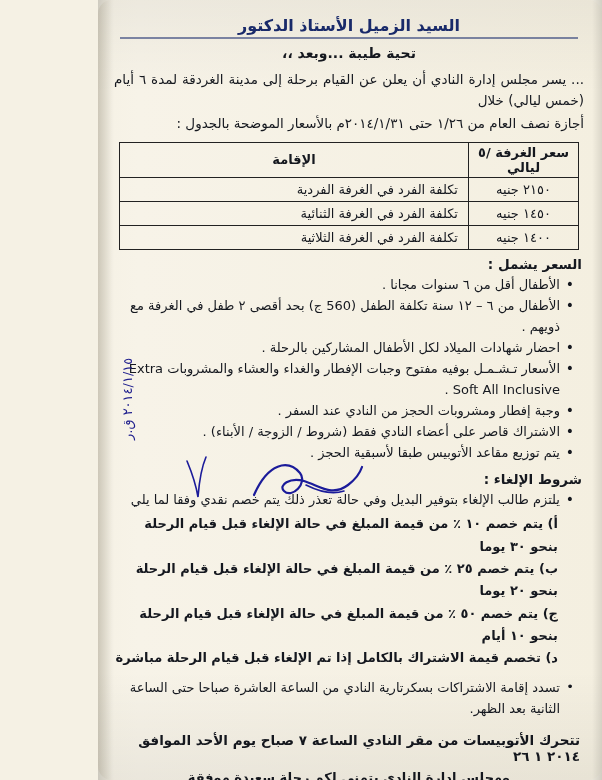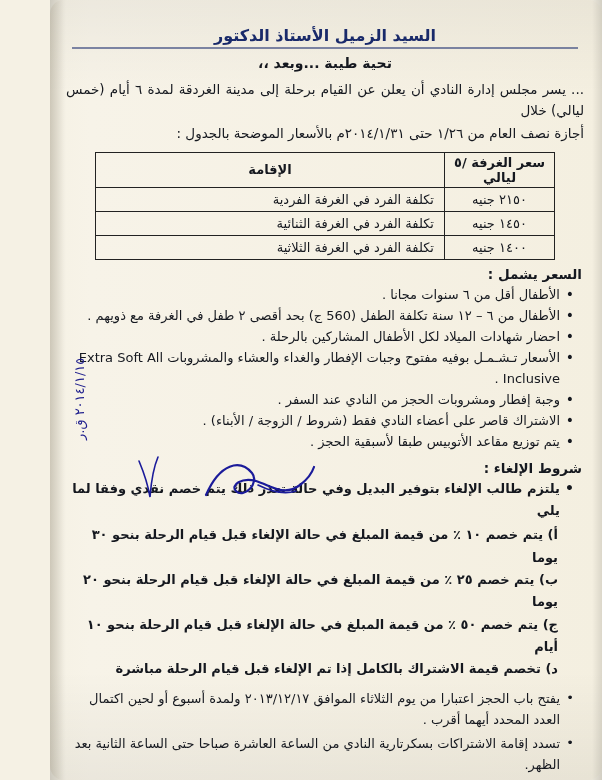--- a/index.html
+++ b/index.html
@@ -6,25 +6,25 @@
   body{
     width:602px;height:780px;
     background:#f5f1e4;
     font-family:"DejaVu Sans", sans-serif;
     color:#15181f;
     overflow:hidden;
     position:relative;
   }
   .page{
     position:relative;
-    width:552px;height:780px;
+    width:504px;height:780px;
     background:
       linear-gradient(90deg,#e9e3d2 0px,#f6f2e6 14px,#f7f3e8 40px,#f4efe0 100%);
     box-sizing:border-box;
-    padding:24px 18px 4px 16px;
+    padding:14px 18px 4px 16px;
     border-radius:14px;
   }
   
   .page:before{
     content:"";position:absolute;inset:0;
     background:linear-gradient(180deg,rgba(0,0,0,0.045),rgba(0,0,0,0) 12%,rgba(0,0,0,0) 86%,rgba(0,0,0,0.05));
     pointer-events:none;
   }
   .page:after{
     content:"";position:absolute;top:0;bottom:0;right:0;width:10px;
@@ -102,21 +102,21 @@
   .cond-head{
     font-size:13.5px;
     font-weight:bold;
     margin:8px 2px 2px 2px;
     direction:rtl;
   }
   ul.conds{
     list-style:none;margin:2px 0;padding:0 8px 0 0;direction:rtl;
   }
   ul.conds li{
-    position:relative;font-size:13px;font-weight:bold;line-height:1.7;
+    position:relative;font-size:13px;font-weight:normal;line-height:1.7;
     padding-right:16px;text-align:right;
   }
   ul.conds li:before{
     content:"•";position:absolute;right:2px;top:-1px;font-size:14px;
   }
   ul.sub{
     list-style:none;margin:1px 0;padding:0 26px 0 0;direction:rtl;
   }
   ul.sub li{
     font-size:13px;font-weight:bold;line-height:1.72;text-align:right;
@@ -216,21 +216,20 @@
   </ul>
 
   <ul class="sub">
     <li>أ) يتم خصم ١٠ ٪ من قيمة المبلغ في حالة الإلغاء قبل قيام الرحلة بنحو ٣٠ يوما</li>
     <li>ب) يتم خصم ٢٥ ٪ من قيمة المبلغ في حالة الإلغاء قبل قيام الرحلة بنحو ٢٠ يوما</li>
     <li>ج) يتم خصم ٥٠ ٪ من قيمة المبلغ في حالة الإلغاء قبل قيام الرحلة بنحو ١٠ أيام</li>
     <li>د) تخصم قيمة الاشتراك بالكامل إذا تم الإلغاء قبل قيام الرحلة مباشرة</li>
   </ul>
 
   <ul class="tail" style="margin-top:8px;">
-    <li>يفتح باب الحجز اعتبارا من يوم الثلاثاء الموافق ٢٠١٣/١٢/١٧ ولمدة أسبوع أو لحين اكتمال العدد المحدد أيهما أقرب .</li>
     <li style="margin-top:4px;">تسدد إقامة الاشتراكات بسكرتارية النادي من الساعة العاشرة صباحا حتى الساعة الثانية بعد الظهر.</li>
   </ul>
 
   <div class="depart">تتحرك الأتوبيسات من مقر النادي الساعة ٧ صباح يوم الأحد الموافق ٢٠١٤ ١ ٢٦</div>
 
   <div class="closing">ومجلس إدارة النادي يتمنى لكم رحلة سعيدة موفقة</div>
 
   <svg class="ink-sig" viewBox="0 0 120 60">
     <path d="M6 40 C20 8, 40 4, 52 18 C60 28, 44 44, 36 36 C30 30, 42 22, 56 26 C72 31, 84 42, 100 30 C108 24, 112 18, 114 12" fill="none" stroke="#1b1b9a" stroke-width="2.2" stroke-linecap="round"></path>
     <path d="M58 30 C70 36, 84 40, 96 36" fill="none" stroke="#1b1b9a" stroke-width="1.6" stroke-linecap="round"></path>

